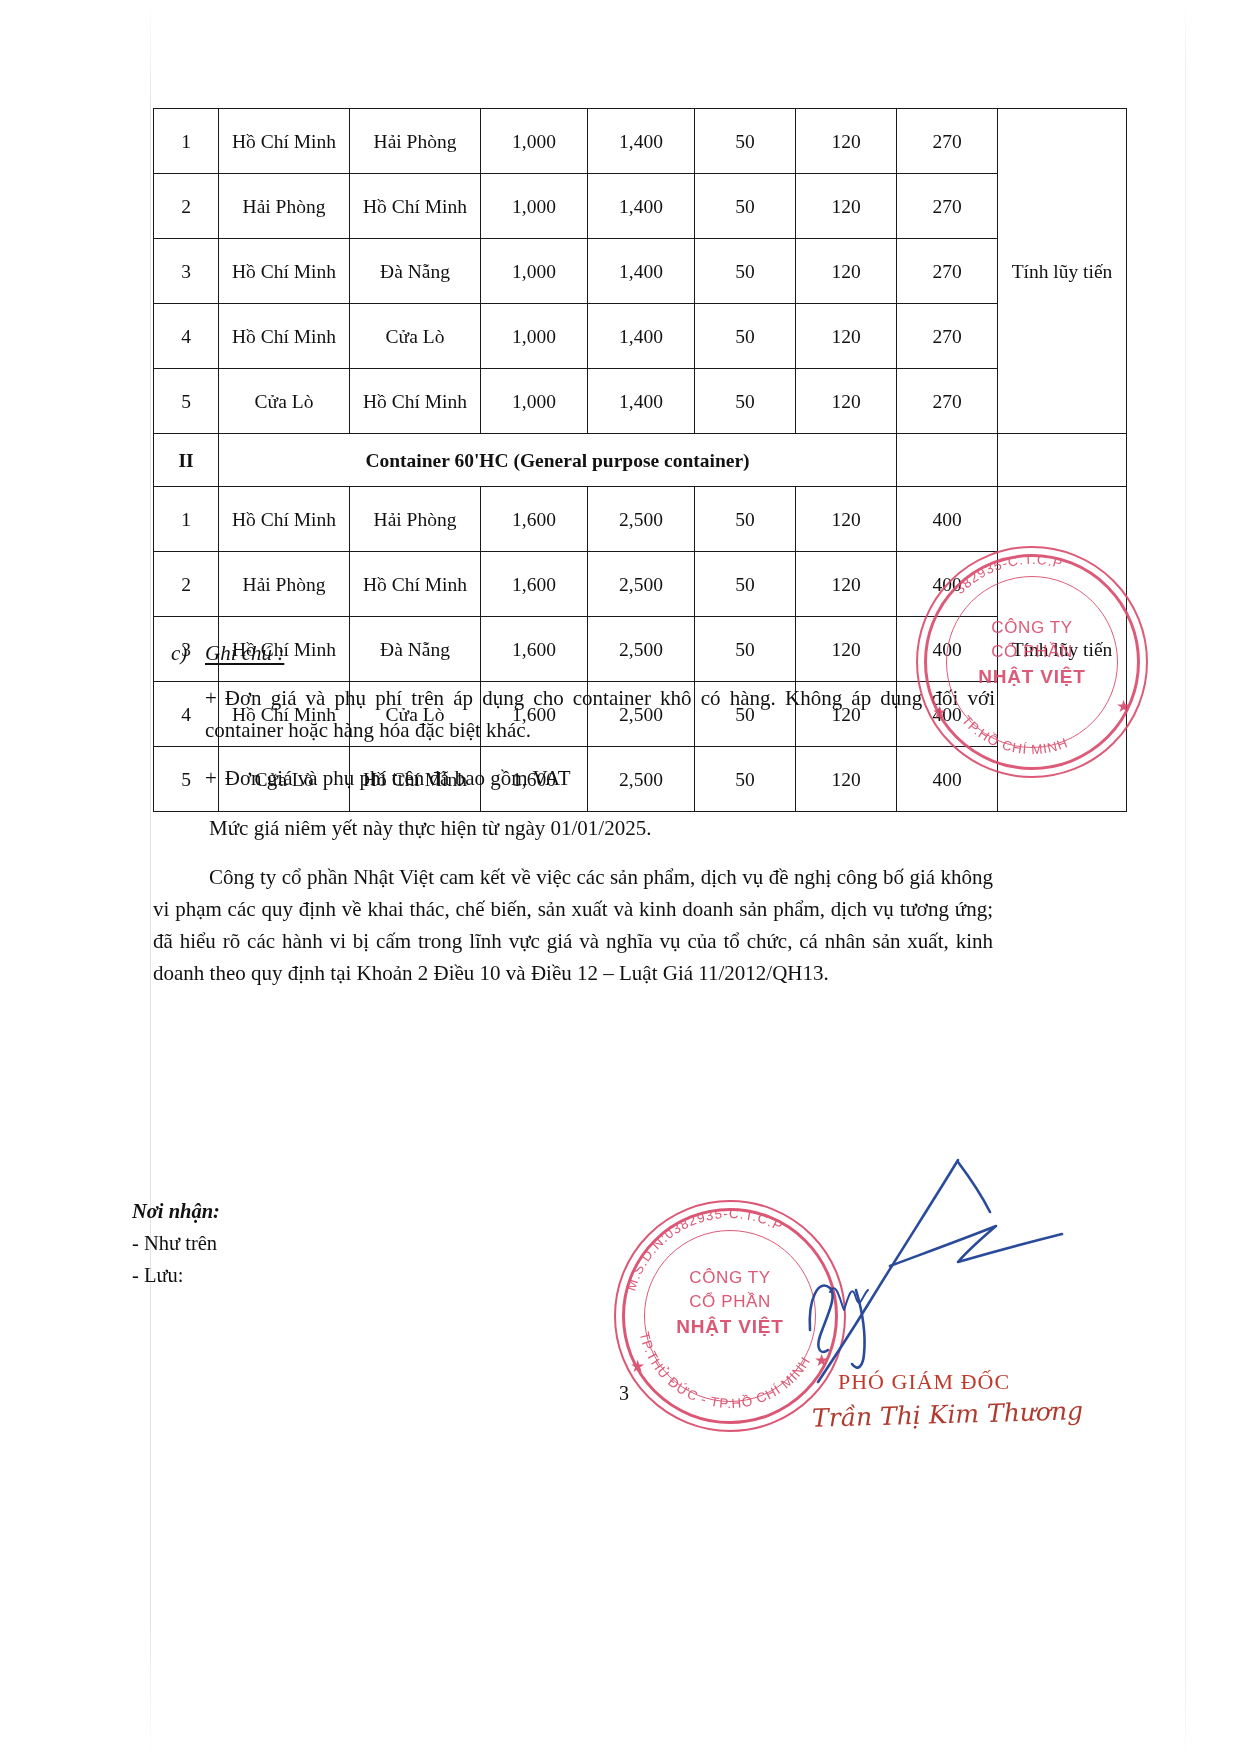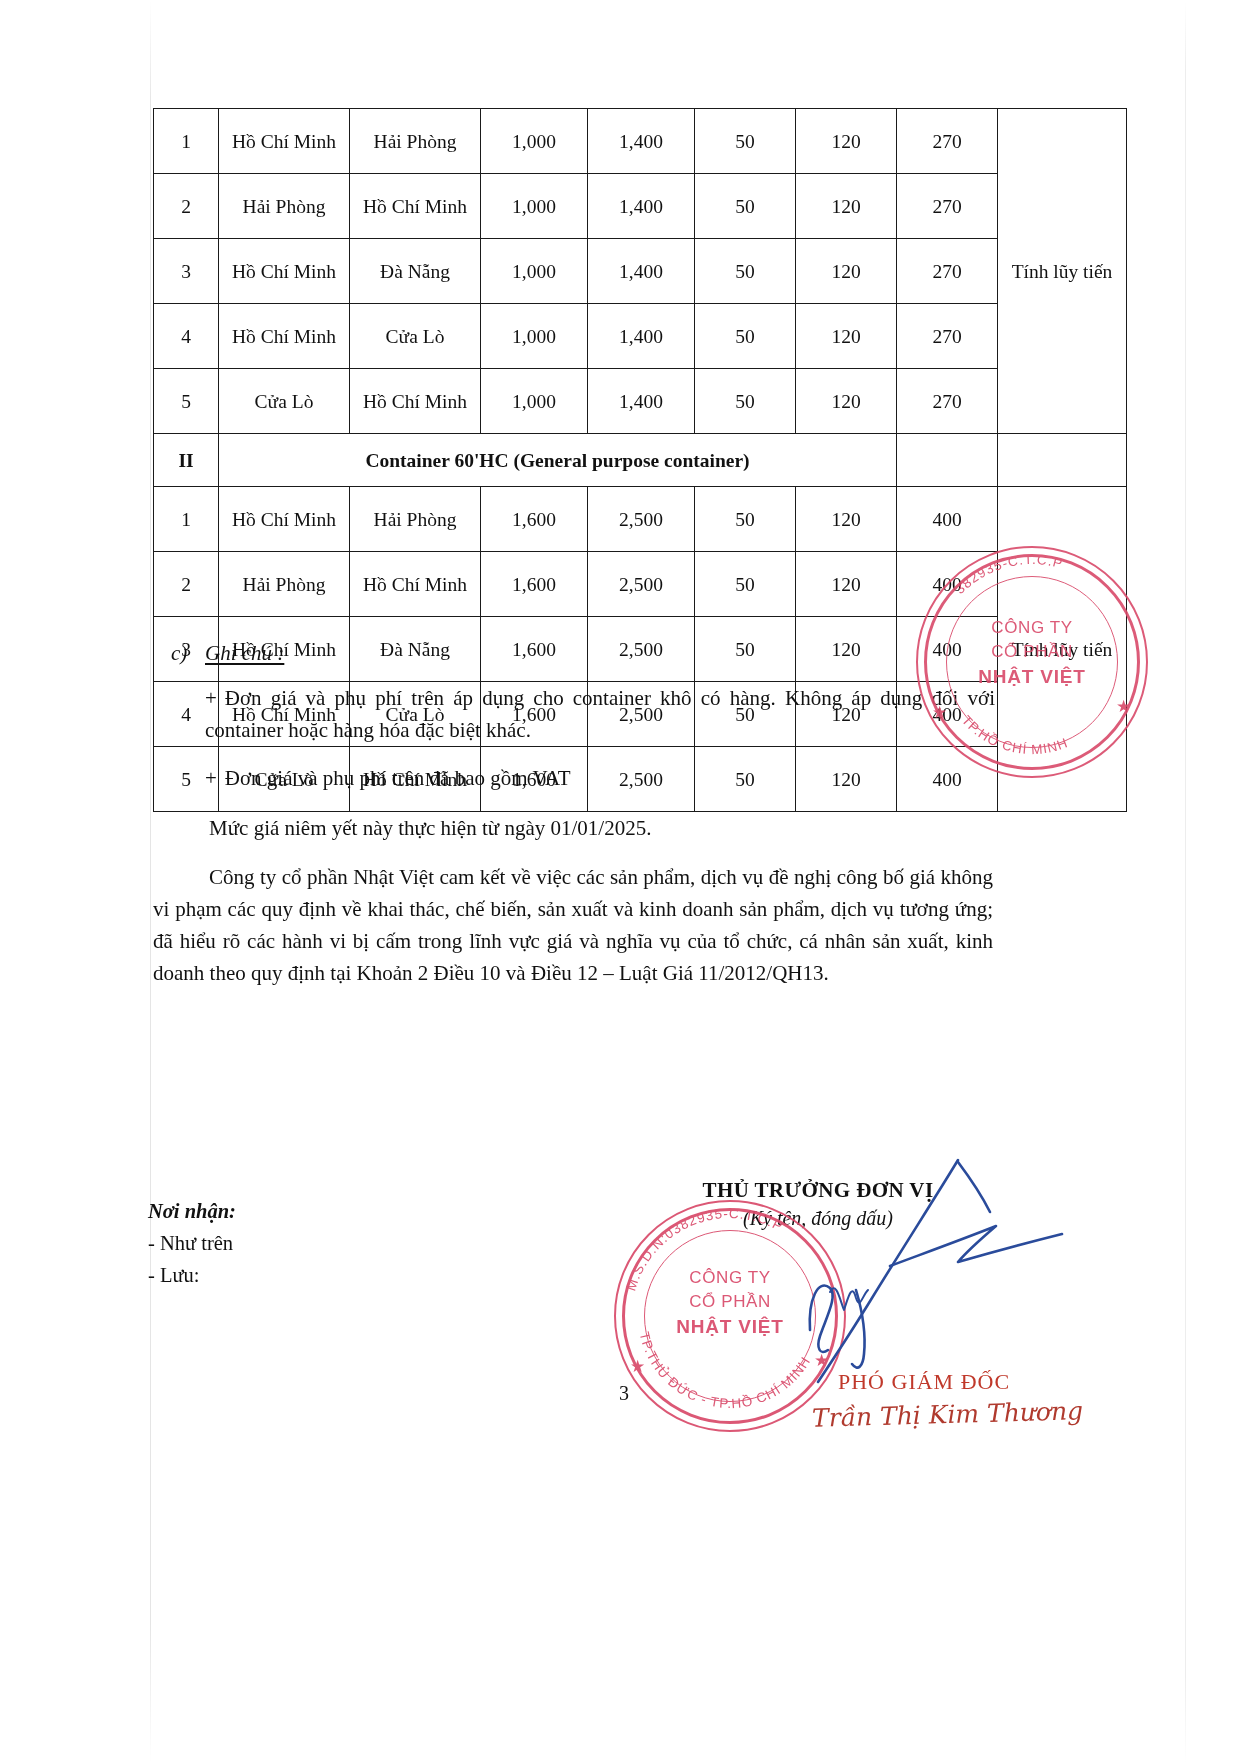--- a/index.html
+++ b/index.html
@@ -124,21 +124,21 @@
     line-height: 1.52;
     text-align: justify;
     margin-top: 18px;
     width: 840px;
   }
   .para.indent { text-indent: 56px; }
 
   
   .recipients {
     position: absolute;
-    left: 148px;
+    left: 132px;
     top: 1196px;
     font-size: 20.5px;
     line-height: 1.55;
   }
   .recipients .title {
     font-weight: bold;
     font-style: italic;
     font-size: 20.5px;
   }
   .recipients .item { font-size: 20.5px; }
@@ -428,24 +428,20 @@
     <div class="para indent">Mức giá niêm yết này thực hiện từ ngày 01/01/2025.</div>
     <div class="para indent">Công ty cổ phần Nhật Việt cam kết về việc các sản phẩm, dịch vụ đề nghị công bố giá không vi phạm các quy định về khai thác, chế biến, sản xuất và kinh doanh sản phẩm, dịch vụ tương ứng; đã hiểu rõ các hành vi bị cấm trong lĩnh vực giá và nghĩa vụ của tổ chức, cá nhân sản xuất, kinh doanh theo quy định tại Khoản 2 Điều 10 và Điều 12 – Luật Giá 11/2012/QH13.</div>
   </div>
 
   <div class="recipients">
     <div class="title">Nơi nhận:</div>
     <div class="item">- Như trên</div>
     <div class="item">- Lưu:</div>
   </div>
 
-  <div class="sign-block">
-    <div class="sign-title">THỦ TRƯỞNG ĐƠN VỊ</div>
-    <div class="sign-sub">(Ký tên, đóng dấu)</div>
-  </div>
 
   <div class="stamp stamp-partial">
     <div class="ring-outer"></div>
     <div class="ring-mid"></div>
     <div class="ring-inner"></div>
     <svg class="arc-svg" width="232" height="232" viewBox="0 0 232 232">
       <defs>
         <path id="arcTopP" d="M 18 116 A 98 98 0 0 1 214 116"></path>
         <path id="arcBotP" d="M 24 116 A 92 92 0 0 0 208 116"></path>
       </defs>

